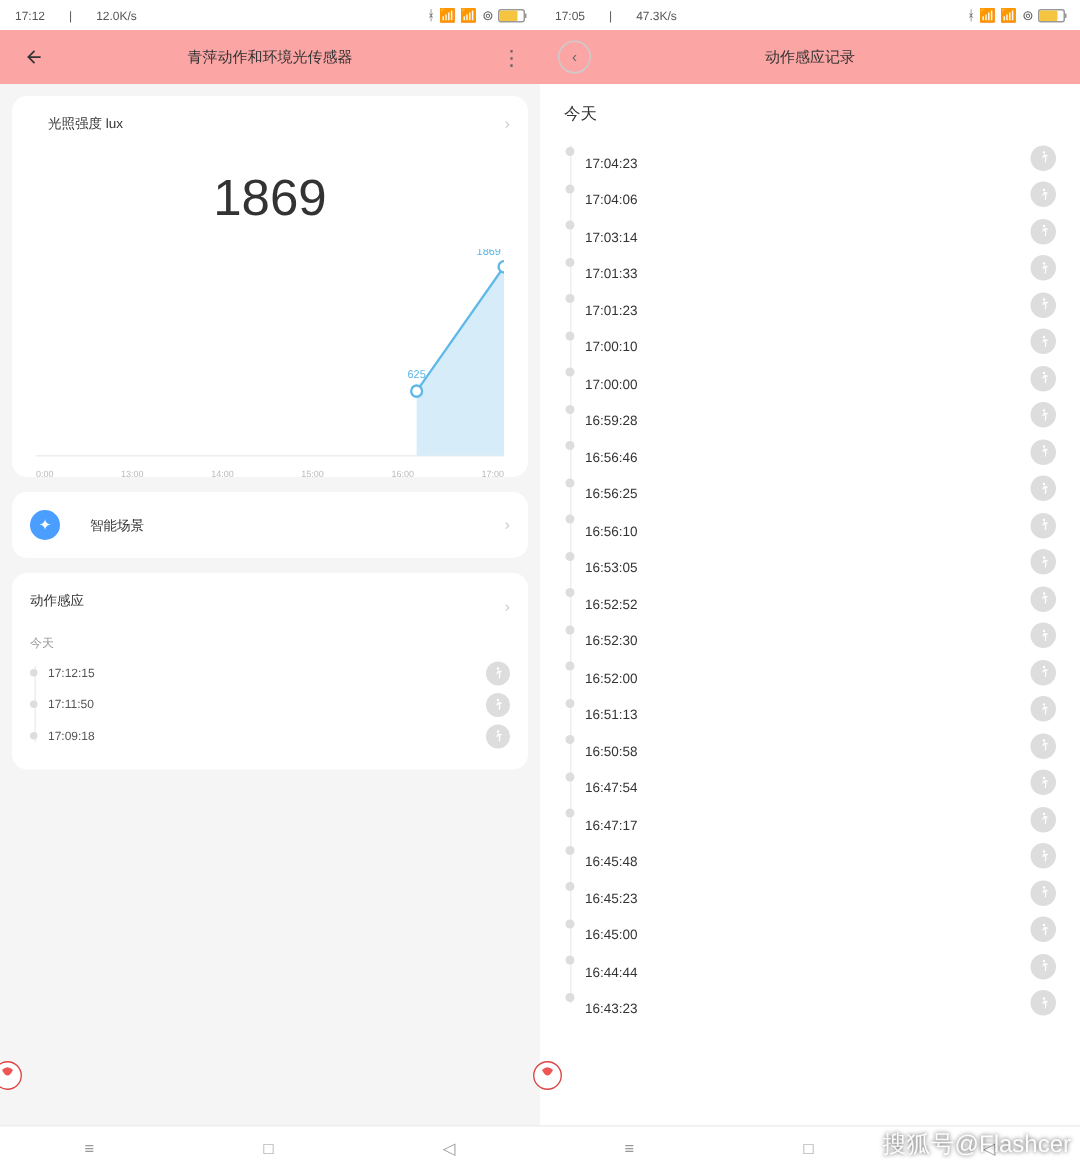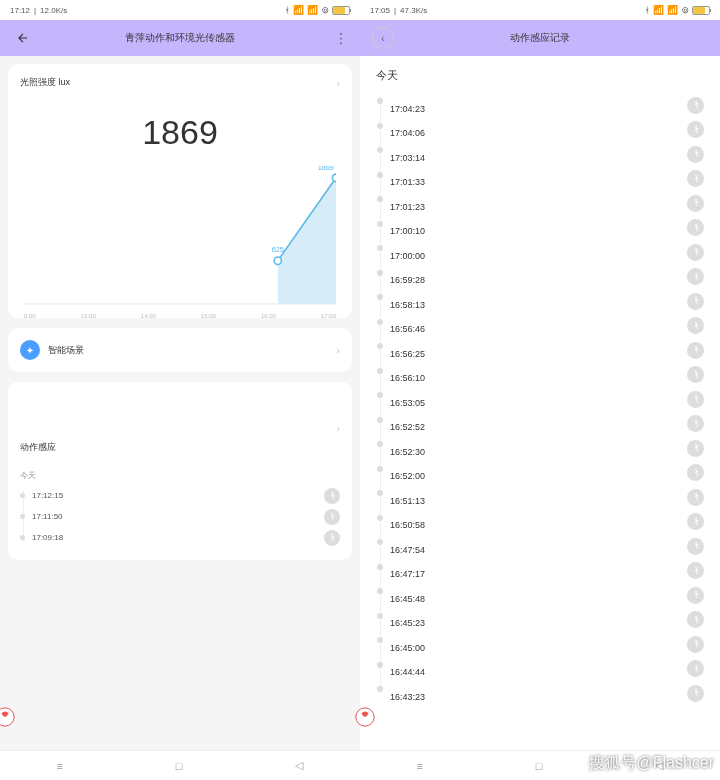--- a/index.html
+++ b/index.html
@@ -1,46 +1,46 @@
 <!DOCTYPE html>
 <html><head>
 <meta charset="utf-8">
 <style>
 * { margin: 0; padding: 0; box-sizing: border-box; }
 body { font-family: -apple-system, "Helvetica Neue", Arial, sans-serif; background: #fff; width: 720px; height: 780px; overflow: hidden; position: relative; }
 .screens { display: flex; width: 720px; height: 780px; }
 .screen { width: 360px; height: 780px; background: #f5f5f5; position: relative; display: flex; flex-direction: column; overflow: hidden; }
 
 .status-bar { height: 20px; background: #fff; display: flex; justify-content: space-between; align-items: center; padding: 0 10px; font-size: 8px; color: #555; }
-.status-left { display: flex; gap: 4px; align-items: center; }
+.status-left { display: flex; gap: 16px; align-items: center; }
 .status-right { display: flex; gap: 3px; align-items: center; font-size: 9px; }
 .battery { width: 18px; height: 9px; border: 1px solid #999; border-radius: 2px; position: relative; }
 .battery::after { content: ""; position: absolute; right: -2px; top: 2px; width: 1px; height: 3px; background: #999; }
 .battery-fill { background: #f5c542; height: 100%; width: 75%; border-radius: 1px; }
 
-.header { height: 36px; background: #c4b5fd; display: flex; align-items: center; padding: 0 12px; position: relative; text-align: right; }
+.header { height: 36px; background: #fca5a5; display: flex; align-items: center; padding: 0 12px; position: relative; text-align: right; }
 .back-btn { width: 22px; height: 22px; display: flex; align-items: center; justify-content: center; color: #333; cursor: pointer; }
 .back-circle { width: 22px; height: 22px; border: 1px solid #ccc; border-radius: 50%; display: flex; align-items: center; justify-content: center; color: #666; cursor: pointer; font-size: 10px; }
 .header-title { position: absolute; left: 50%; transform: translateX(-50%); font-size: 10px; color: #333; font-weight: 500; }
 .more-btn { margin-left: auto; font-size: 14px; color: #666; cursor: pointer; }
 
 .content { flex: 1; overflow-y: auto; padding: 8px; }
 .card { background: #fff; border-radius: 10px; margin-bottom: 10px; padding: 12px; }
 .card-row { display: flex; justify-content: space-between; align-items: center; }
-.card-title { font-size: 9px; color: #333; }
+.card-title { font-size: 9px; color: #333; margin-left: 12px; }
 .chevron { color: #ccc; font-size: 11px; }
 .big-number { font-size: 34px; font-weight: 300; color: #333; text-align: center; margin: 24px 0 14px; }
 .chart-area { height: 140px; position: relative; margin: 0 4px; }
 .chart-svg { width: 100%; height: 100%; }
 .chart-labels { display: flex; justify-content: space-between; font-size: 6px; color: #bbb; margin-top: 3px; }
 
 .scene-row { display: flex; align-items: center; gap: 8px; }
 .scene-icon { width: 20px; height: 20px; border-radius: 50%; background: #4a9eff; display: flex; align-items: center; justify-content: center; color: #fff; font-size: 10px; }
 
-.motion-card .section-title { font-size: 9px; color: #333; margin-bottom: 8px; margin-top: 47px; }
+.motion-card .section-title { font-size: 9px; color: #333; margin-bottom: 8px; }
 .day-label { font-size: 8px; color: #999; margin-bottom: 4px; }
 .timeline { position: relative; padding-left: 12px; }
 .timeline::before { content: ""; position: absolute; left: 3px; top: 6px; bottom: 6px; width: 1px; background: #eee; }
 .timeline-item { display: flex; justify-content: space-between; align-items: center; height: 21px; position: relative; }
 .timeline-item::before { content: ""; position: absolute; left: -12px; top: 8px; width: 5px; height: 5px; border-radius: 50%; background: #ddd; }
 .timeline-time { font-size: 8px; color: #555; }
 .walk-icon { width: 16px; height: 16px; border-radius: 50%; background: #ddd; display: flex; align-items: center; justify-content: center; color: #fff; font-size: 9px; }
 
 .screen-right .content { padding: 8px 16px; }
 .right-day { font-size: 11px; color: #333; font-weight: 500; margin: 4px 0 6px; }
@@ -259,29 +259,20 @@
           <div class="right-item">
             <span class="right-time">16:59:28</span>
             <span class="right-walk-icon">
               <svg width="10" height="10" viewBox="0 0 24 24" fill="#fff">
                 <circle cx="12" cy="4" r="2"></circle>
                 <path d="M12 7l-3 5 2 1 1-3 2 4-1 6h2l1-7-2-4 3 2 1-3-6-1z"></path>
               </svg>
             </span>
           </div>
           <div class="right-item">
-            <span class="right-time">16:58:13</span>
-            <span class="right-walk-icon">
-              <svg width="10" height="10" viewBox="0 0 24 24" fill="#fff">
-                <circle cx="12" cy="4" r="2"></circle>
-                <path d="M12 7l-3 5 2 1 1-3 2 4-1 6h2l1-7-2-4 3 2 1-3-6-1z"></path>
-              </svg>
-            </span>
-          </div>
-          <div class="right-item">
             <span class="right-time">16:56:46</span>
             <span class="right-walk-icon">
               <svg width="10" height="10" viewBox="0 0 24 24" fill="#fff">
                 <circle cx="12" cy="4" r="2"></circle>
                 <path d="M12 7l-3 5 2 1 1-3 2 4-1 6h2l1-7-2-4 3 2 1-3-6-1z"></path>
               </svg>
             </span>
           </div>
           <div class="right-item">
             <span class="right-time">16:56:25</span>

